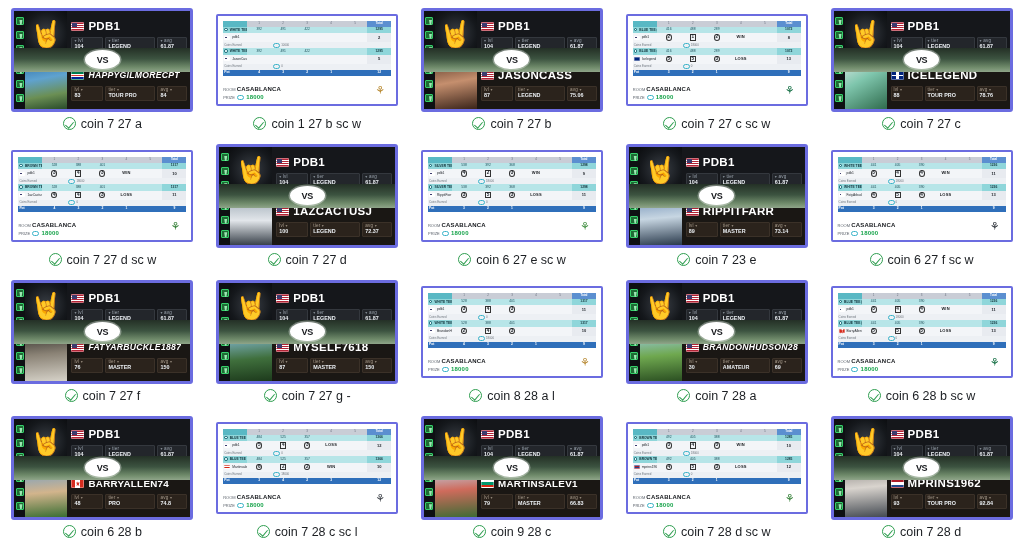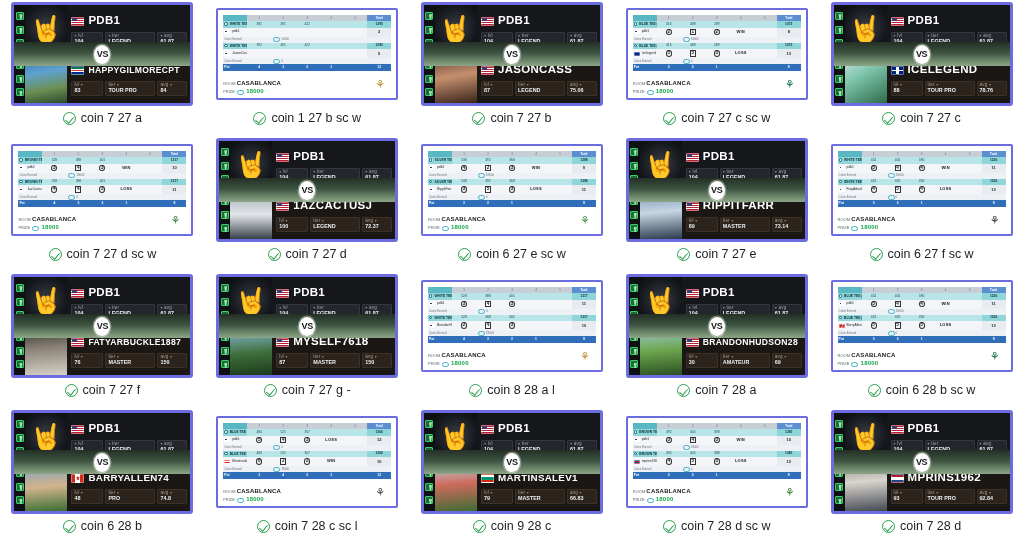--- a/index.html
+++ b/index.html
@@ -12,21 +12,21 @@
   #grid {
     display: grid;
     grid-template-columns: repeat(5, 204.8px);
     grid-template-rows: repeat(4, 136px);
     width: 1024px; height: 544px;
   }
   .cell {
     display: flex;
     flex-direction: column;
     align-items: center;
-    justify-content: flex-start;
+    justify-content: center;
     position: relative;
   }
   .thumb-wrap {
     width: 100%;
     height: 108px;
     display: flex;
     align-items: center;
     justify-content: center;
   }
 
@@ -166,21 +166,21 @@
   .vs-name {
     color: #ffffff;
     font-weight: bold;
     font-size: 11.5px;
     letter-spacing: .3px;
     white-space: nowrap;
     overflow: hidden;
     line-height: 1;
   }
   .vs-name.sm { font-size: 9.8px; }
-  .vs-name.xs { font-size: 8.6px; }
+  .vs-name.xs { font-size: 8.6px; font-style: italic; }
   .vs-stats {
     display: flex;
     gap: 2px;
     margin-top: 2px;
     height: 15px;
   }
   .stat {
     background: #23262b;
     border: 0.5px solid #34383e;
     border-radius: 1px;
@@ -215,21 +215,21 @@
     left: 0; right: 0; top: 50%;
     transform: translateY(-50%);
     height: 24px;
     background: linear-gradient(180deg,#243026 0%,#3c5340 45%,#6f8a6a 80%,#8fa589 100%);
     display: flex;
     align-items: center;
     justify-content: center;
     z-index: 3;
   }
   .vs-ball {
-    width: 16px; height: 19px;
+    width: 35px; height: 19px;
     border-radius: 50%;
     background: #ffffff;
     color: #16181c;
     font-weight: bold;
     font-size: 9px;
     display: flex;
     align-items: center;
     justify-content: center;
     box-shadow: 0 0 0 1.5px rgba(255,255,255,.35);
     letter-spacing: -.3px;
@@ -1078,21 +1078,21 @@
                   <span class="k">avg <span class="sortmark">▾</span></span>
                   <span class="v">73.14</span>
                 </div>
               </div>
             </div>
           </div>
         </div>
       </div>
       <div class="caption">
         <span class="check"></span>
-        <span>coin 7 27 e</span>
+        <span>coin 7 23 e</span>
       </div>
     </div>
     <div class="cell">
       <div class="thumb-wrap">
         <div class="sccard">
           <table class="sc-table">
             <tbody>
               <tr class="sc-head">
                 <td class="lead"></td>
                 <td>1</td>

